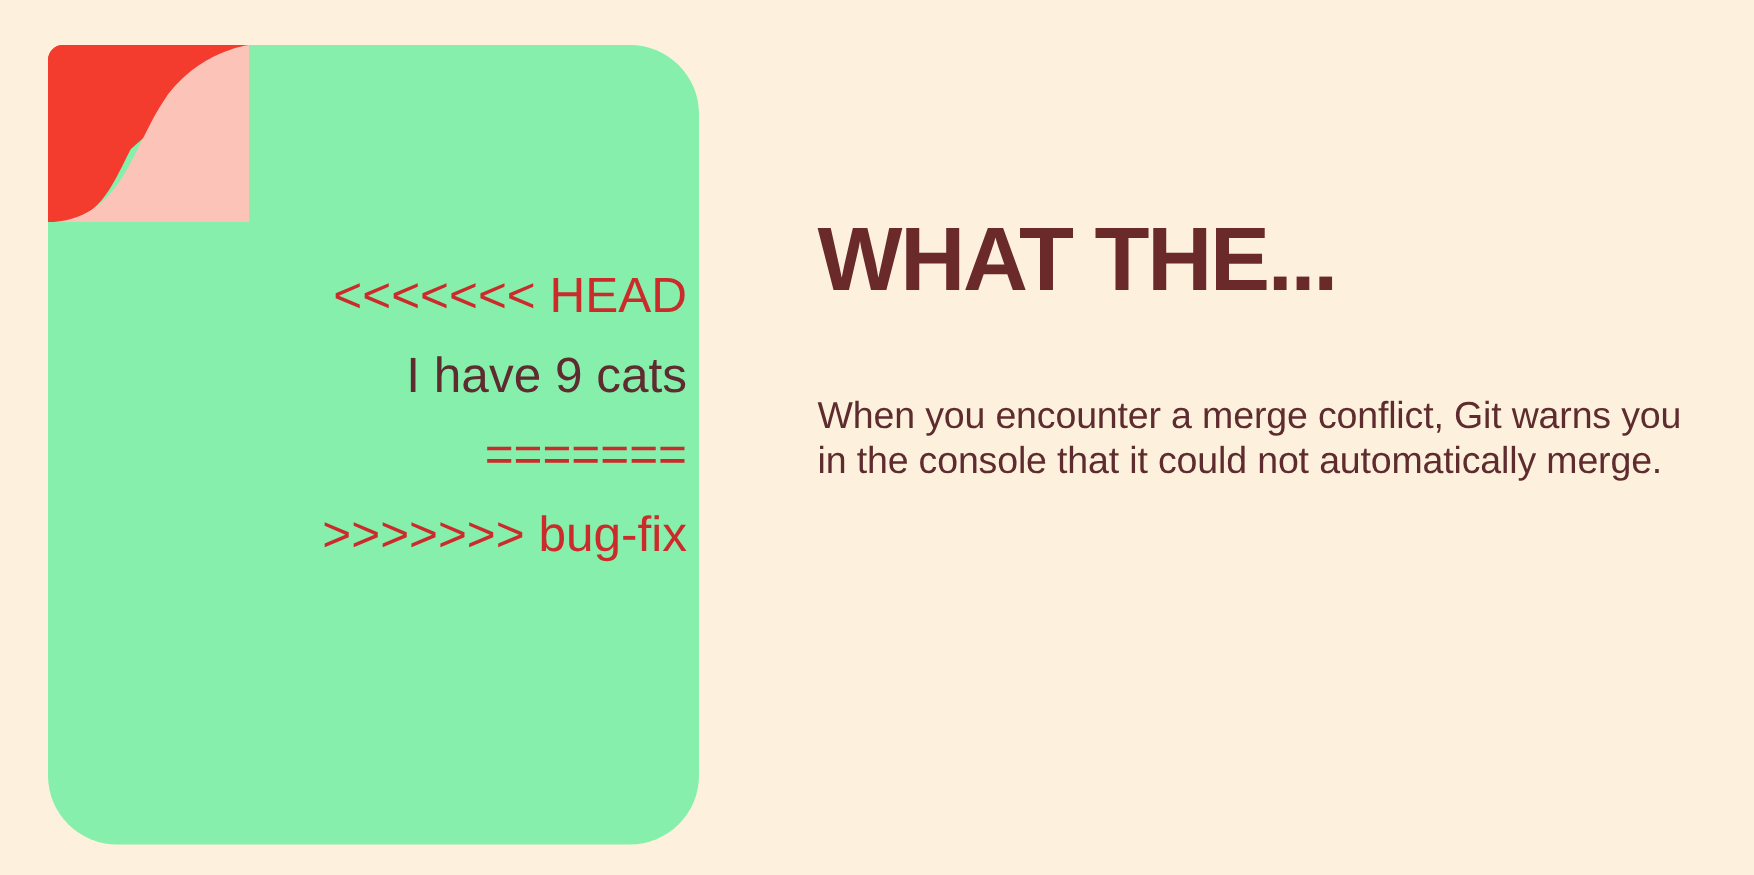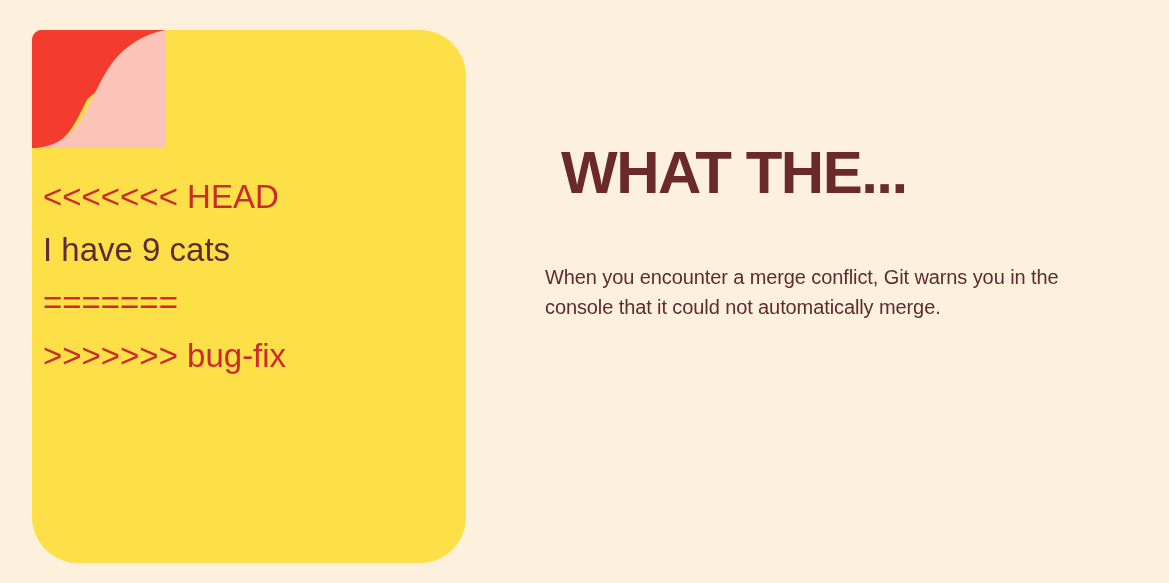--- a/index.html
+++ b/index.html
@@ -15,23 +15,24 @@
     position: relative;
   }
 
   
   #note-card {
     position: absolute;
     left: 32px;
     top: 30px;
     width: 434px;
     height: 533px;
-    background: #fde047;
+    background: #86efac;
     border-radius: 10px 46px 46px 46px;
     overflow: hidden;
+    text-align: right;
   }
 
   #folded-corner {
     position: absolute;
     left: 0;
     top: 0;
     width: 134px;
     height: 128px;
     pointer-events: none;
   }
@@ -65,27 +66,27 @@
     width: 580px;
   }
 
   #explanation-heading {
     font-family: "Liberation Sans", sans-serif;
     font-weight: bold;
     font-size: 60px;
     line-height: 66px;
     letter-spacing: -1.5px;
     color: #6B2A2A;
-    margin: 0 0 56px 16px;
+    margin: 0 0 56px 0;
     white-space: pre;
   }
 
   .body-paragraph {
     font-family: "Liberation Sans", sans-serif;
-    font-size: 20px;
+    font-size: 25px;
     line-height: 30px;
     color: #5E2B2E;
     margin: 0;
     letter-spacing: -0.1px;
   }
   .body-paragraph.spaced {
     margin-top: 30px;
   }
   .body-paragraph.strong {
     font-weight: bold;

